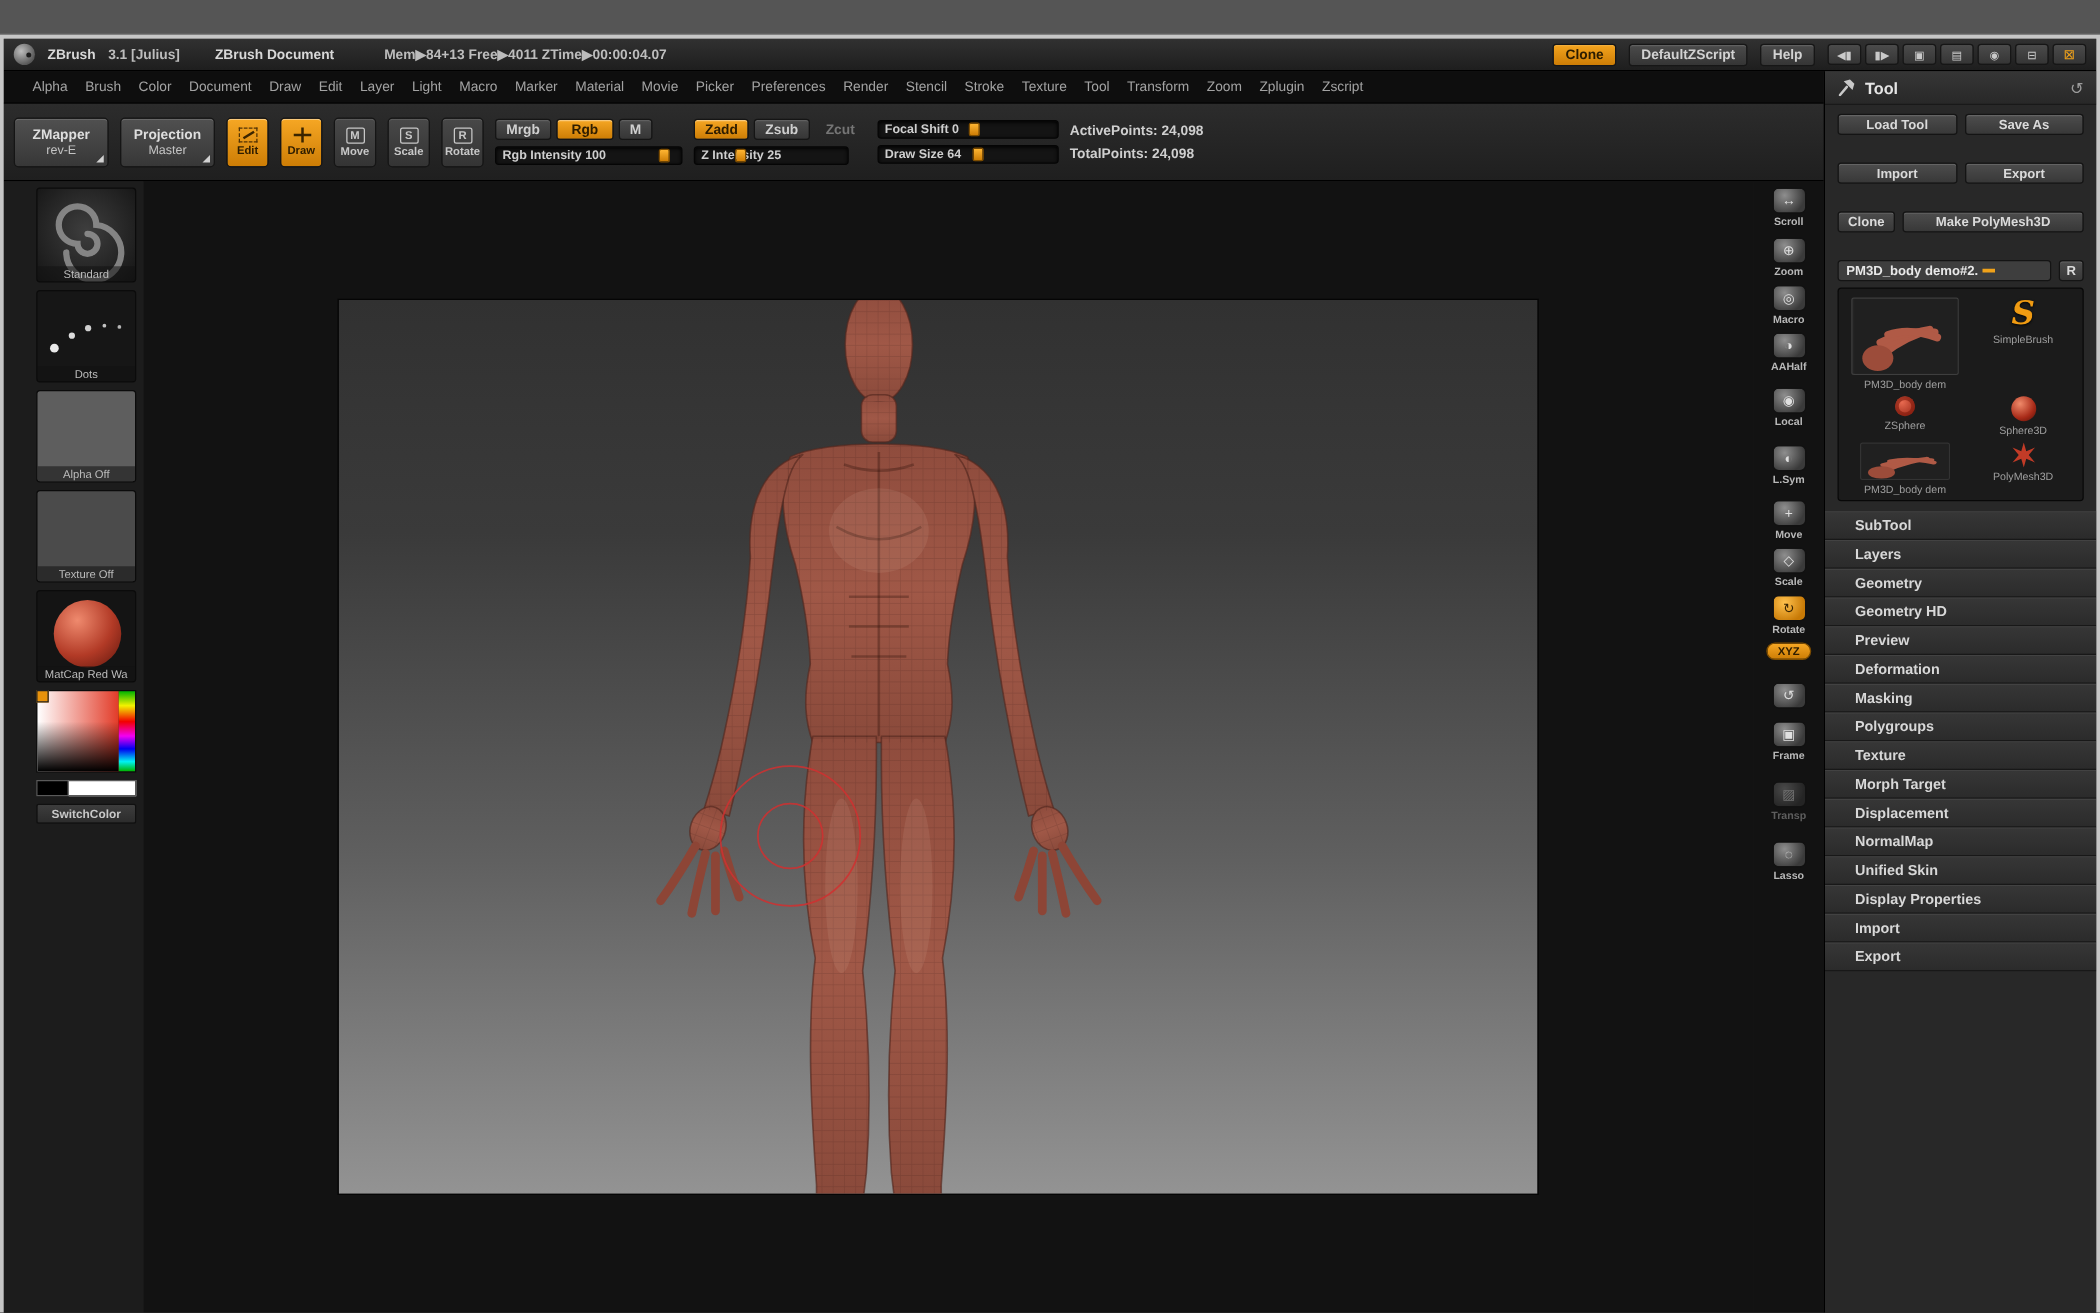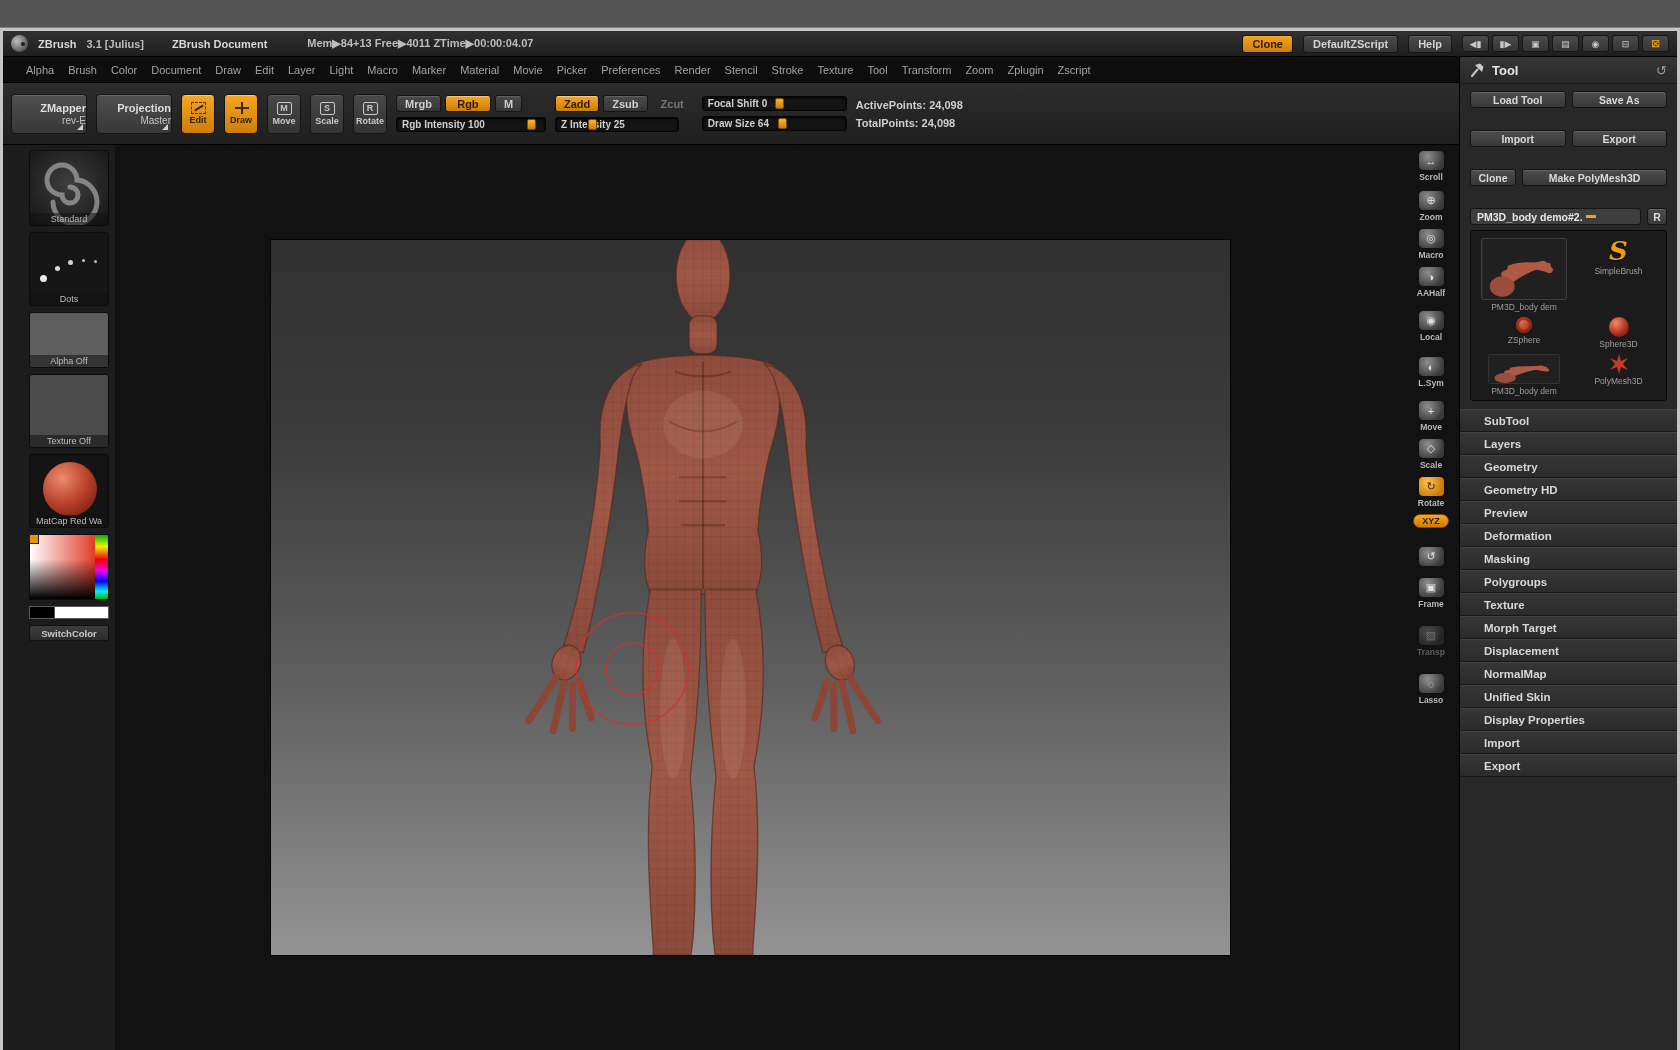--- a/index.html
+++ b/index.html
@@ -31,21 +31,21 @@
 
   .menubar { height:26px; flex:0 0 auto; background:#0e0e0e; border-bottom:1px solid #000;
              display:flex; align-items:center; padding:0 16px; }
   .menu-item { font-size:11px; color:#a3a3a3; padding:3px 7px; white-space:nowrap; }
 
   
   .shelf { height:62px; flex:0 0 auto; background:linear-gradient(#2c2c2c,#1f1f1f); border-bottom:1px solid #000;
            display:flex; align-items:center; gap:9px; padding:0 8px; }
   .big-btn { width:76px; height:40px; background:linear-gradient(#505050,#373737); border:1px solid #151515;
              border-radius:4px; box-shadow:inset 0 1px 0 rgba(255,255,255,.14); display:flex; flex-direction:column;
-             align-items:flex-end; justify-content:center; position:relative; }
+             align-items:center; justify-content:center; position:relative; }
   .big-btn .l1 { font-size:11px; font-weight:bold; color:#dedede; line-height:13px; }
   .big-btn .l2 { font-size:10px; color:#c4c4c4; line-height:11px; }
   .corner::after { content:""; position:absolute; right:3px; bottom:3px;
                    border-left:6px solid transparent; border-bottom:6px solid #d2d2d2; }
   .tool-btn { width:34px; height:40px; border-radius:4px; border:1px solid #151515; display:flex;
               flex-direction:column; align-items:center; justify-content:center; gap:2px; }
   .tool-btn .lbl { font-size:9px; font-weight:bold; line-height:9px; }
   .tool-btn.orange { background:linear-gradient(#f6a724,#cd7d05); color:#2e1d00; box-shadow:inset 0 1px 0 rgba(255,255,255,.4); }
   .tool-btn.gray { background:linear-gradient(#484848,#343434); color:#c8c8c8; box-shadow:inset 0 1px 0 rgba(255,255,255,.1); }
   .badge { width:15px; height:13px; border:1px solid currentColor; border-radius:2px; font-size:9px;
@@ -74,21 +74,21 @@
   .left-tray { width:112px; flex:0 0 auto; background:#1c1c1c; padding:5px 4px 0 26px;
                display:flex; flex-direction:column; gap:6px; }
   .thumb { width:80px; position:relative; border:1px solid #0b0b0b; border-radius:3px; overflow:hidden; flex:0 0 auto; }
   .thumb .cap { position:absolute; left:0; right:0; bottom:0; font-size:9px; color:#bcbcbc; text-align:center;
                 background:rgba(18,18,18,.55); padding:1px 0; white-space:nowrap; overflow:hidden; }
   .th-standard { height:76px; background:radial-gradient(circle at 50% 45%, #3e3e3e, #141414); }
   .th-dots { height:74px; background:#161616; }
   .dot { position:absolute; width:7px; height:7px; border-radius:50%; background:#e9e9e9;
          box-shadow: 14px -10px 0 -1px #dcdcdc, 27px -16px 0 -1px #cfcfcf, 40px -18px 0 -2px #c2c2c2, 52px -17px 0 -2px #b5b5b5;
          left:10px; top:42px; }
-  .th-alpha { height:56px; background:#5e5e5e; }
+  .th-alpha { height:74px; background:#5e5e5e; }
   .th-texture { height:74px; background:#4b4b4b; }
   .th-matcap { height:74px; background:#141414; }
   .sphere-red { position:absolute; left:13px; top:7px; width:54px; height:54px; border-radius:50%;
                 background:radial-gradient(circle at 35% 30%, #ef8a6e, #b23a26 55%, #5c150c); }
   .picker { width:80px; height:66px; display:flex; border:1px solid #0b0b0b; position:relative; flex:0 0 auto; }
   .sat { flex:1; background:linear-gradient(to top, #000 0%, rgba(0,0,0,0) 62%), linear-gradient(to right, #ffffff, #e23b28); }
   .hue { width:13px; background:linear-gradient(#00b400 0%, #f2f200 18%, #f20000 38%, #f200f2 56%, #0000f2 72%, #00f2f2 88%, #00b400 100%); }
   .cur-swatch { position:absolute; left:-1px; top:-1px; width:10px; height:10px; background:#e8920b; border:1px solid #222; }
   .swatch-row { display:flex; width:80px; }
   .sw-black { width:26px; height:13px; background:#000; border:1px solid #5a5a5a; }

